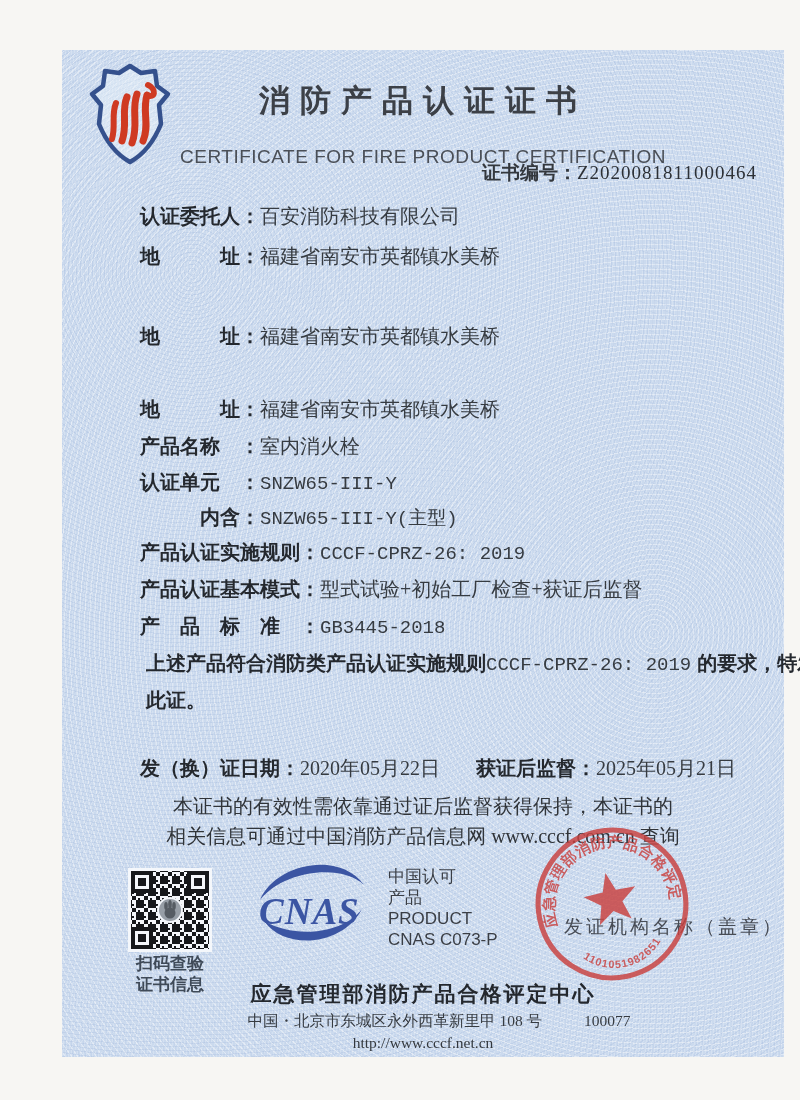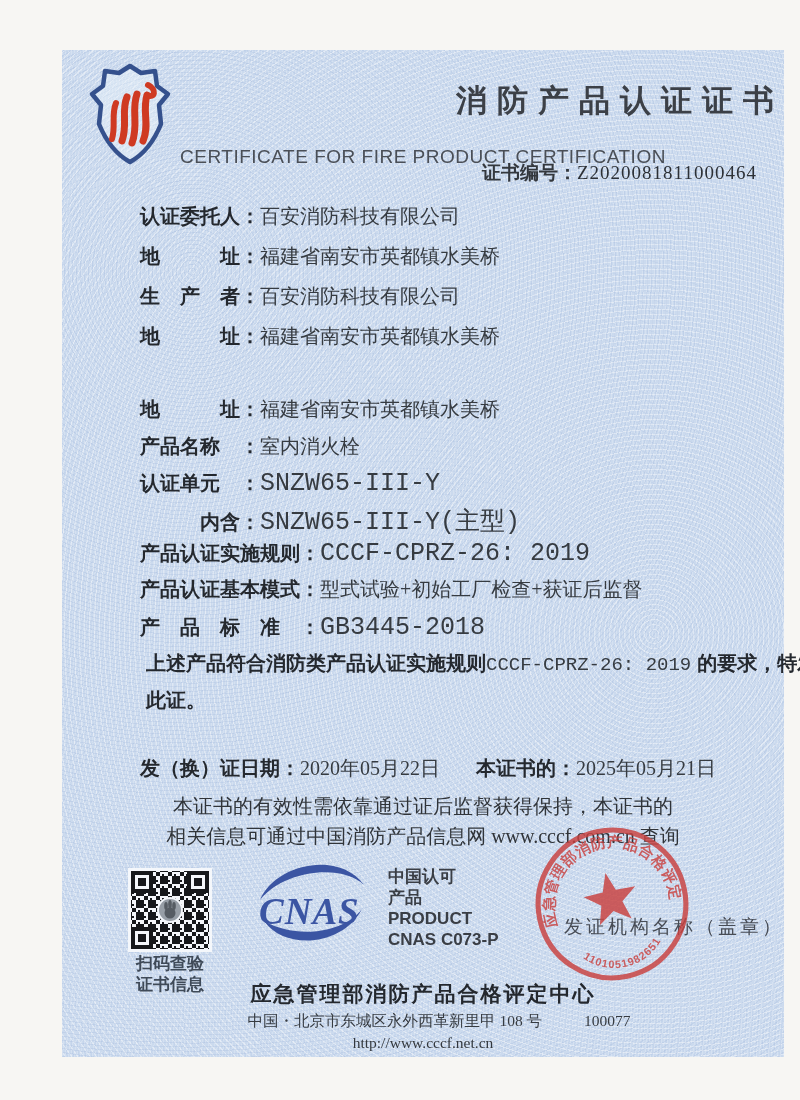--- a/index.html
+++ b/index.html
@@ -26,47 +26,47 @@
     background-image:
       repeating-radial-gradient(circle at 18% 22%, rgba(255,255,255,0) 0 3px, rgba(140,165,210,.18) 3px 4px),
       repeating-radial-gradient(circle at 82% 58%, rgba(255,255,255,0) 0 4px, rgba(255,255,255,.38) 4px 5px),
       repeating-radial-gradient(circle at 45% 95%, rgba(255,255,255,0) 0 5px, rgba(150,175,215,.12) 5px 6px),
       repeating-linear-gradient(96deg, rgba(255,255,255,.20) 0 1px, rgba(255,255,255,0) 1px 3px);
   }
   .abs{position:absolute;white-space:nowrap;}
   
   .logo{left:22px; top:11px; width:92px; height:106px;}
   .title{
-    left:0; top:30px; width:100%; text-align:right;
+    left:0; top:30px; width:100%; text-align:center;
     font-size:31px; font-weight:bold; letter-spacing:10px; color:#3c4047;
   }
   .subtitle{
     left:0; top:76px; width:100%; text-align:center;
     font-family:var(--sans); font-size:19px; letter-spacing:.5px; color:#4a4f57;margin-top:20px;
   }
   .certno{left:420px; top:110px; font-size:19px;}
   .certno .lbl{font-weight:bold; color:#33373d;}
   .certno .val{font-family:var(--serif); letter-spacing:1px; color:#2c3036;}
   
   .row{left:78px; font-size:20px; color:#303439;}
   .row .lbl{font-weight:bold; color:#24282e;}
   .row .val{color:#363b41;}
-  .row .val.mono{font-family:var(--mono); font-size:25px; letter-spacing:0;}
+  .row .val.mono{font-family:var(--mono); font-size:19px; letter-spacing:0;}
   .row.indent{left:138px;}
   .statement{left:78px; font-size:20px;}
   .statement .b{font-weight:bold; color:#24282e;padding-left:6px;}
   .statement .m{font-family:var(--mono); font-size:19px; color:#363b41;}
   .center-line{left:0; width:100%; text-align:center; font-size:20px; color:#303439;}
   .gap{display:inline-block; width:36px;}
   
   .qr{left:66px; top:818px; width:84px; height:84px;}
   .qr-caption{left:48px; top:903px; width:120px; text-align:center;
     font-size:17px; line-height:21px; color:#3f4a58; font-weight:bold;}
   .cnas-logo{left:193px; top:808px; width:112px; height:92px;}
-  .cnas-text{left:326px; top:816px; font-size:17px; line-height:21px; color:#3a3e45;font-weight:bold;}
+  .cnas-text{left:326px; top:816px; font-size:17px; line-height:21px; color:#3a3e45;}
   .cnas-text .latin{font-family:var(--sans);}
   .seal-caption{left:486px; top:864px; font-size:19px; letter-spacing:3px; color:#474c55; z-index:1;margin-left:16px;}
   .seal{left:468px; top:772px; width:164px; height:164px; opacity:.82; z-index:2;
     transform:rotate(-12deg);}
   .footer-org{left:0; top:930px; width:100%; text-align:center;
     font-size:21px; font-weight:bold; letter-spacing:2px; color:#24282e;}
   .footer-addr{left:0; top:961px; width:100%; text-align:center; font-size:15.5px; color:#363b41;margin-left:16px;}
   .footer-addr .post{margin-left:42px;}
   .footer-web{left:0; top:984px; width:100%; text-align:center; font-size:15.5px; color:#33383e;}
 </style>
@@ -92,23 +92,20 @@
   <div class="abs certno">
     <span class="lbl">证书编号：</span><span class="val">Z2020081811000464</span>
   </div>
 
   <div class="abs row" style="top:153px">
     <span class="lbl">认证委托人：</span><span class="val">百安消防科技有限公司</span>
   </div>
   <div class="abs row" style="top:193px">
     <span class="lbl">地　　　址：</span><span class="val">福建省南安市英都镇水美桥</span>
   </div>
-  <div class="abs row" style="top:233px">
-    <span class="lbl">生　产　者：</span><span class="val">百安消防科技有限公司</span>
-  </div>
   <div class="abs row" style="top:273px">
     <span class="lbl">地　　　址：</span><span class="val">福建省南安市英都镇水美桥</span>
   </div>
   <div class="abs row" style="top:346px">
     <span class="lbl">地　　　址：</span><span class="val">福建省南安市英都镇水美桥</span>
   </div>
   <div class="abs row" style="top:383px">
     <span class="lbl">产品名称　：</span><span class="val">室内消火栓</span>
   </div>
   <div class="abs row" style="top:419px">
@@ -128,21 +125,21 @@
   </div>
 
   <div class="abs statement" style="top:600px">
     <span class="b">上述产品符合消防类产品认证实施规则</span><span class="m">CCCF-CPRZ-26: 2019</span><span class="b">的要求，特发</span>
   </div>
   <div class="abs statement" style="top:637px">
     <span class="b">此证。</span>
   </div>
 
   <div class="abs row" style="top:705px">
-    <span class="lbl">发（换）证日期：</span><span class="val">2020年05月22日</span><span class="gap"></span><span class="lbl">本证书的：</span><span class="val">2025年05月21日</span>
+    <span class="lbl">发（换）证日期：</span><span class="val">2020年05月22日</span><span class="gap"></span><span class="lbl">获证后监督：</span><span class="val">2025年05月21日</span>
   </div>
 
   <div class="abs center-line" style="top:773px">相关信息可通过中国消防产品信息网 www.cccf.com.cn 查询</div>
   <div class="abs center-line" style="top:743px">本证书的有效性需依靠通过证后监督获得保持，本证书的</div>
 
   <svg class="abs qr" viewBox="0 0 84 84">
     <defs>
       <pattern id="qrp" width="12" height="12" patternUnits="userSpaceOnUse">
         <rect width="12" height="12" fill="#f4f7fb"></rect>
         <rect x="0" y="0" width="4" height="4" fill="#16181b"></rect>

